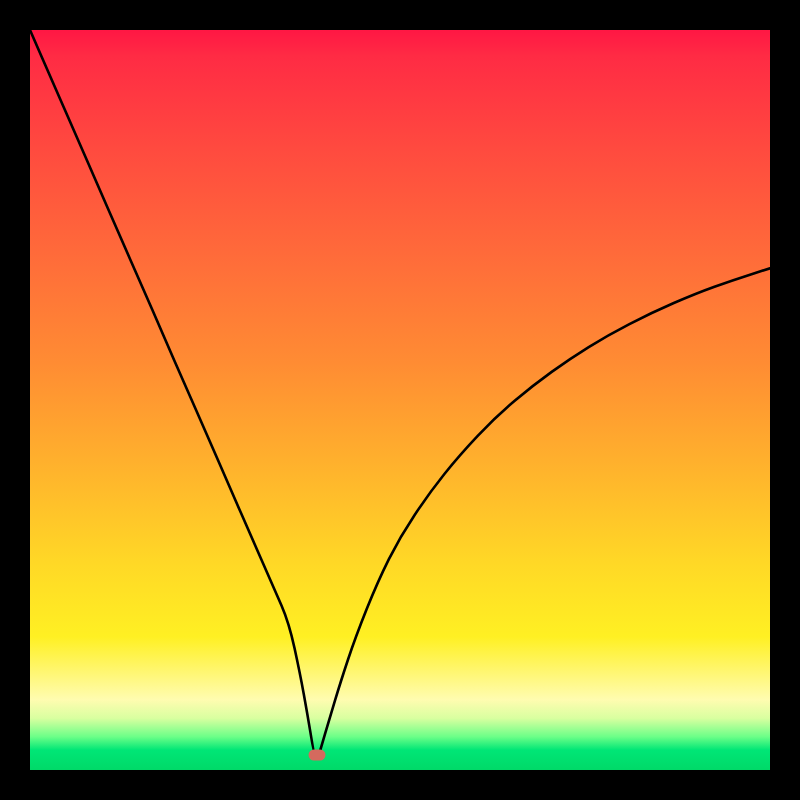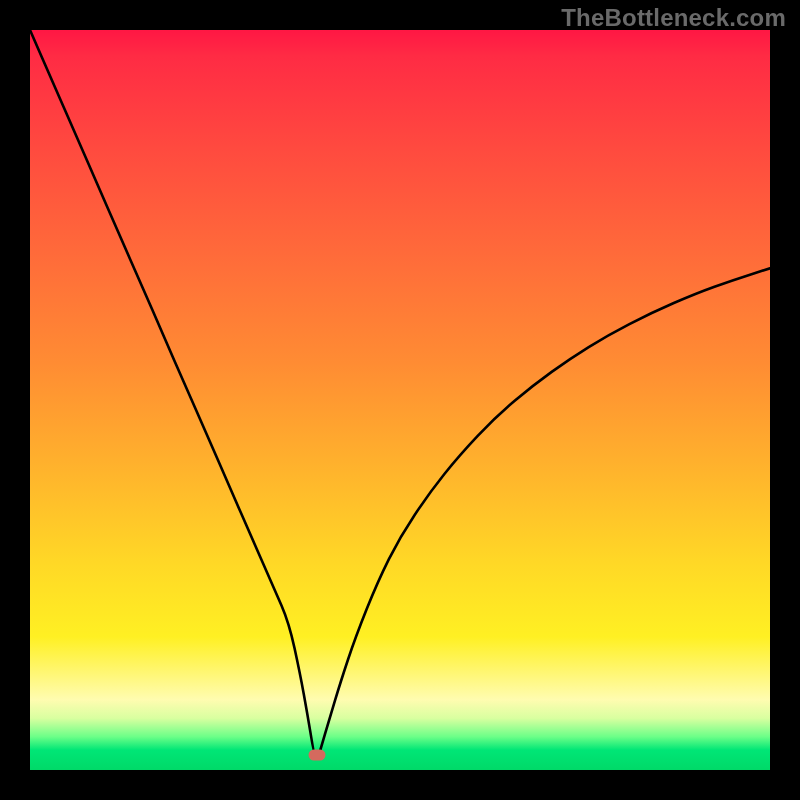--- a/index.html
+++ b/index.html
@@ -73,21 +73,20 @@
     border-radius: 6px;
     background: #d46a5e;
     transform: translate(-50%, -50%);
     z-index: 3;
   }
 </style>
 </head>
 <body>
 
 <div class="frame">
-  <div class="watermark">TheBottleneck.com</div>
 
   <div class="plot-area">
     <div class="gradient"></div>
 
     <svg class="curve" viewBox="0 0 740 740" preserveAspectRatio="none">
       <path id="left-branch-path" fill="none" stroke="#000" stroke-width="2.6" stroke-linecap="round" d="M 0.00 0.00 Q 0.00 0.00 11.10 25.53 Q 22.20 51.06 33.30 76.22 Q 44.40 101.38 55.50 126.91 Q 66.60 152.44 77.70 177.97 Q 88.80 203.50 99.90 228.66 Q 111.00 253.82 122.10 279.35 Q 133.20 304.88 144.30 330.41 Q 155.40 355.94 166.50 381.10 Q 177.60 406.26 188.70 431.79 Q 199.80 457.32 210.90 482.85 Q 222.00 508.38 233.10 533.54 Q 244.20 558.70 251.60 575.72 Q 259.00 592.74 264.55 618.27 Q 270.10 643.80 273.80 664.15 Q 277.50 684.50 280.46 702.63 T 283.42 720.76"></path>
       <path id="right-branch-path" fill="none" stroke="#000" stroke-width="2.6" stroke-linecap="round" d="M 290.08 720.76 Q 290.08 720.76 294.89 704.48 Q 299.70 688.20 305.25 669.70 Q 310.80 651.20 318.20 629.00 Q 325.60 606.80 336.70 579.05 Q 347.80 551.30 358.90 529.10 Q 370.00 506.90 384.80 484.70 Q 399.60 462.50 414.40 444.00 Q 429.20 425.50 447.70 405.89 Q 466.20 386.28 484.70 370.74 Q 503.20 355.20 521.70 341.88 Q 540.20 328.56 558.70 317.09 Q 577.20 305.62 599.40 294.15 Q 621.60 282.68 643.80 273.06 Q 666.00 263.44 684.50 256.78 Q 703.00 250.12 721.50 244.20 T 740.00 238.28"></path>
     </svg>
 
     <div id="valley-dot" class="dot" style="left: 287.12px; top: 725.2px; background: rgb(212, 106, 94);"></div>

